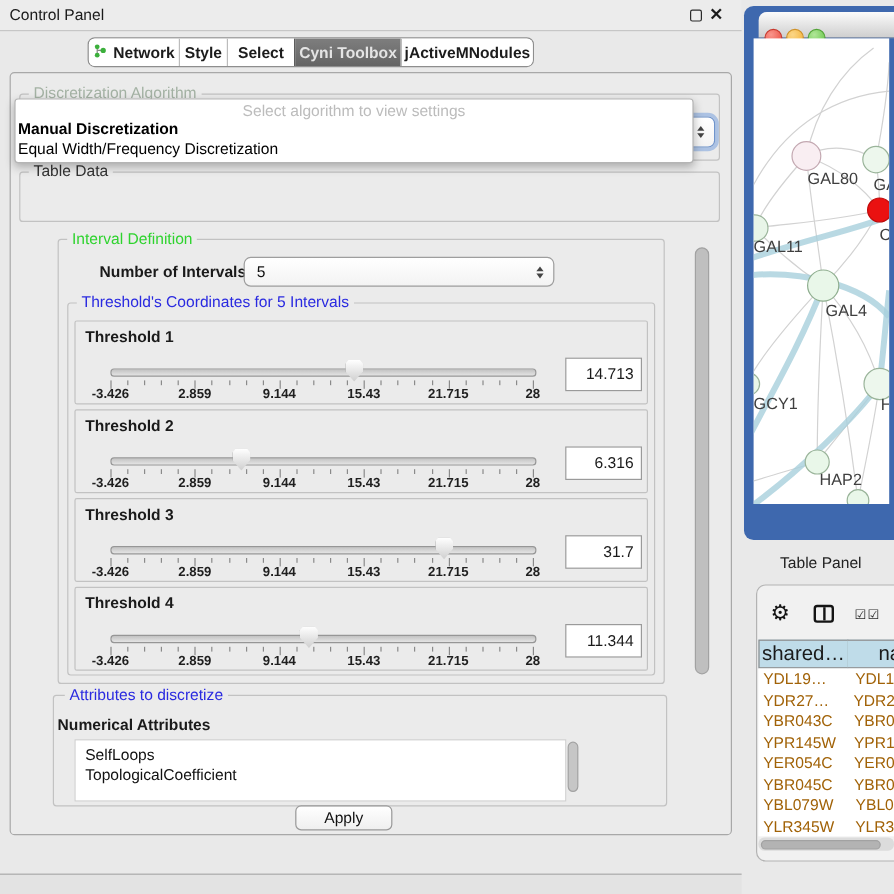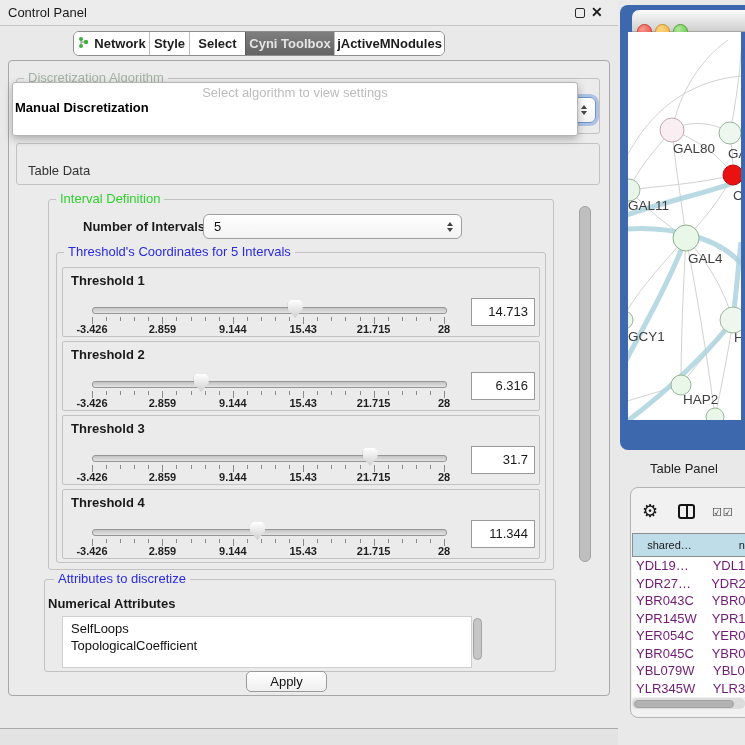--- a/index.html
+++ b/index.html
@@ -51,24 +51,24 @@
   .mac-titlebar{left:632px;top:10px;width:113px;height:22px;background:linear-gradient(#fbfbfb,#cfcfcf);
                 border-radius:7px 0 0 0;border-bottom:1px solid #a8a8a8;}
   .light{position:absolute;width:13px;height:13px;border-radius:50%;top:14px;}
   .net-canvas{left:628px;top:32px;width:113px;height:388px;background:#fff;overflow:hidden;}
   .tp-title{left:650px;top:461px;font-size:13px;color:#222;}
   .tp-box{left:630px;top:487px;width:130px;height:231px;background:#f1f1f1;border:1px solid #b3b3b3;border-radius:8px 0 0 8px;}
   .gear{left:642px;top:500px;font-size:18px;color:#141414;}
   .spliticon{left:678px;top:504px;width:17px;height:15px;border:2px solid #141414;border-radius:3px;
              background:linear-gradient(#141414,#141414) center/2px 100% no-repeat;}
   .checks{left:712px;top:506px;font-size:11px;color:#2a2a2a;letter-spacing:1px;}
-  .hcell{top:533px;height:24px;background:#bfdce9;border:1px solid #8d8d8d;font-size:11px;
+  .hcell{top:533px;height:24px;background:#bfdce9;border:1px solid #8d8d8d;font-size:17px;
          display:flex;align-items:center;}
   .rows{left:632px;top:557px;width:113px;height:140px;background:#fff;overflow:hidden;}
-  .trow{display:flex;height:17.5px;line-height:17.5px;font-size:13px;color:#701a75;}
+  .trow{display:flex;height:17.5px;line-height:17.5px;font-size:13px;color:#a16207;}
   .tc1{width:75px;padding-left:4px;overflow:hidden;white-space:nowrap;}
   .tc2{padding-left:2px;overflow:hidden;white-space:nowrap;}
 </style>
 </head>
 <body>
 
 <div id="root">
 
   <div class="abs cp-titlebar">
     <div class="abs cp-title">Control Panel</div>
@@ -108,24 +108,25 @@
   <div class="abs combo" style="left:22px;top:97px;width:574px;height:26px;border-color:#6f94cc;box-shadow:0 0 0 3px rgba(120,160,220,.55);z-index:1;">
     <span class="stepper">
         <span class="arr-up"></span>
         <span class="arr-dn"></span>
       </span>
   </div>
 
   <div class="abs overlay">
     <div class="ov-hint">Select algorithm to view settings</div>
     <div class="ov-opt1">Manual Discretization</div>
+    <div class="ov-opt2">Equal Width/Frequency Discretization</div>
   </div>
 
   <div class="abs groupbox" style="left:16px;top:143px;width:584px;height:42px;"></div>
-  <div class="abs gtitle" style="left:24px;top:136px;color:#333;margin-top:28px;">Table Data</div>
+  <div class="abs gtitle" style="left:24px;top:136px;color:#333;">Table Data</div>
 
   <div class="abs groupbox" style="left:48px;top:199px;width:506px;height:371px;"></div>
   <div class="abs gtitle" style="left:56px;top:192px;color:#2fd32f;">Interval Definition</div>
   <div class="abs" style="left:83px;top:219px;font-weight:bold;">Number of Intervals</div>
   <div class="abs combo" style="left:203px;top:214px;width:259px;height:25px;">
     <span>5</span>
     <span class="stepper">
         <span class="arr-up"></span>
         <span class="arr-dn"></span>
       </span>

